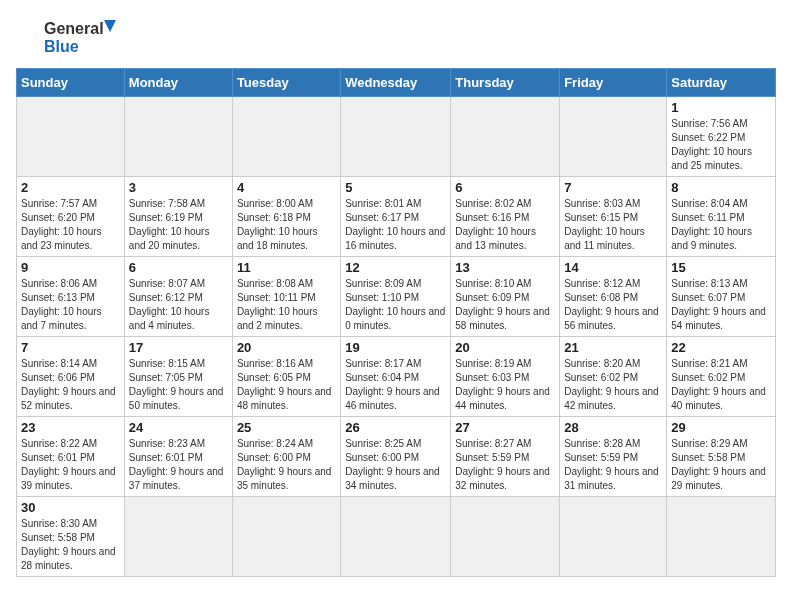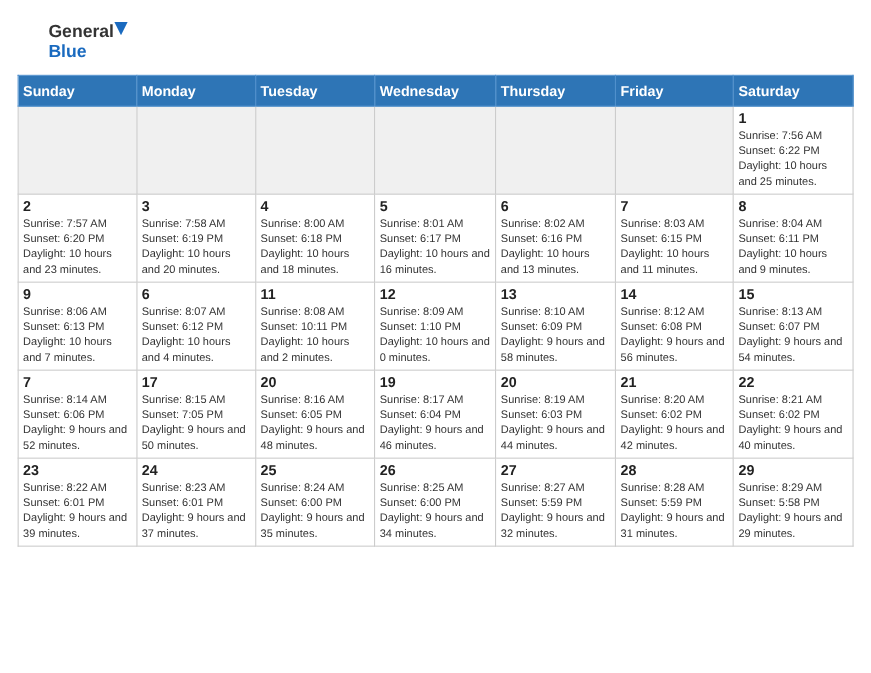--- a/index.html
+++ b/index.html
@@ -290,14 +290,28 @@
 Sunset: 5:59 PM
 Daylight: 9 hours and 31 minutes.</div>
         </td>
         <td>
           <span class="day-number">29</span>
           <div class="day-info">Sunrise: 8:29 AM
 Sunset: 5:58 PM
 Daylight: 9 hours and 29 minutes.</div>
         </td>
       </tr>
+      <tr class="last-row">
+        <td>
+          <span class="day-number">30</span>
+          <div class="day-info">Sunrise: 8:30 AM
+Sunset: 5:58 PM
+Daylight: 9 hours and 28 minutes.</div>
+        </td>
+        <td class="empty"></td>
+        <td class="empty"></td>
+        <td class="empty"></td>
+        <td class="empty"></td>
+        <td class="empty"></td>
+        <td class="empty"></td>
+      </tr>
     </tbody>
 </table>
 
 </body></html>

